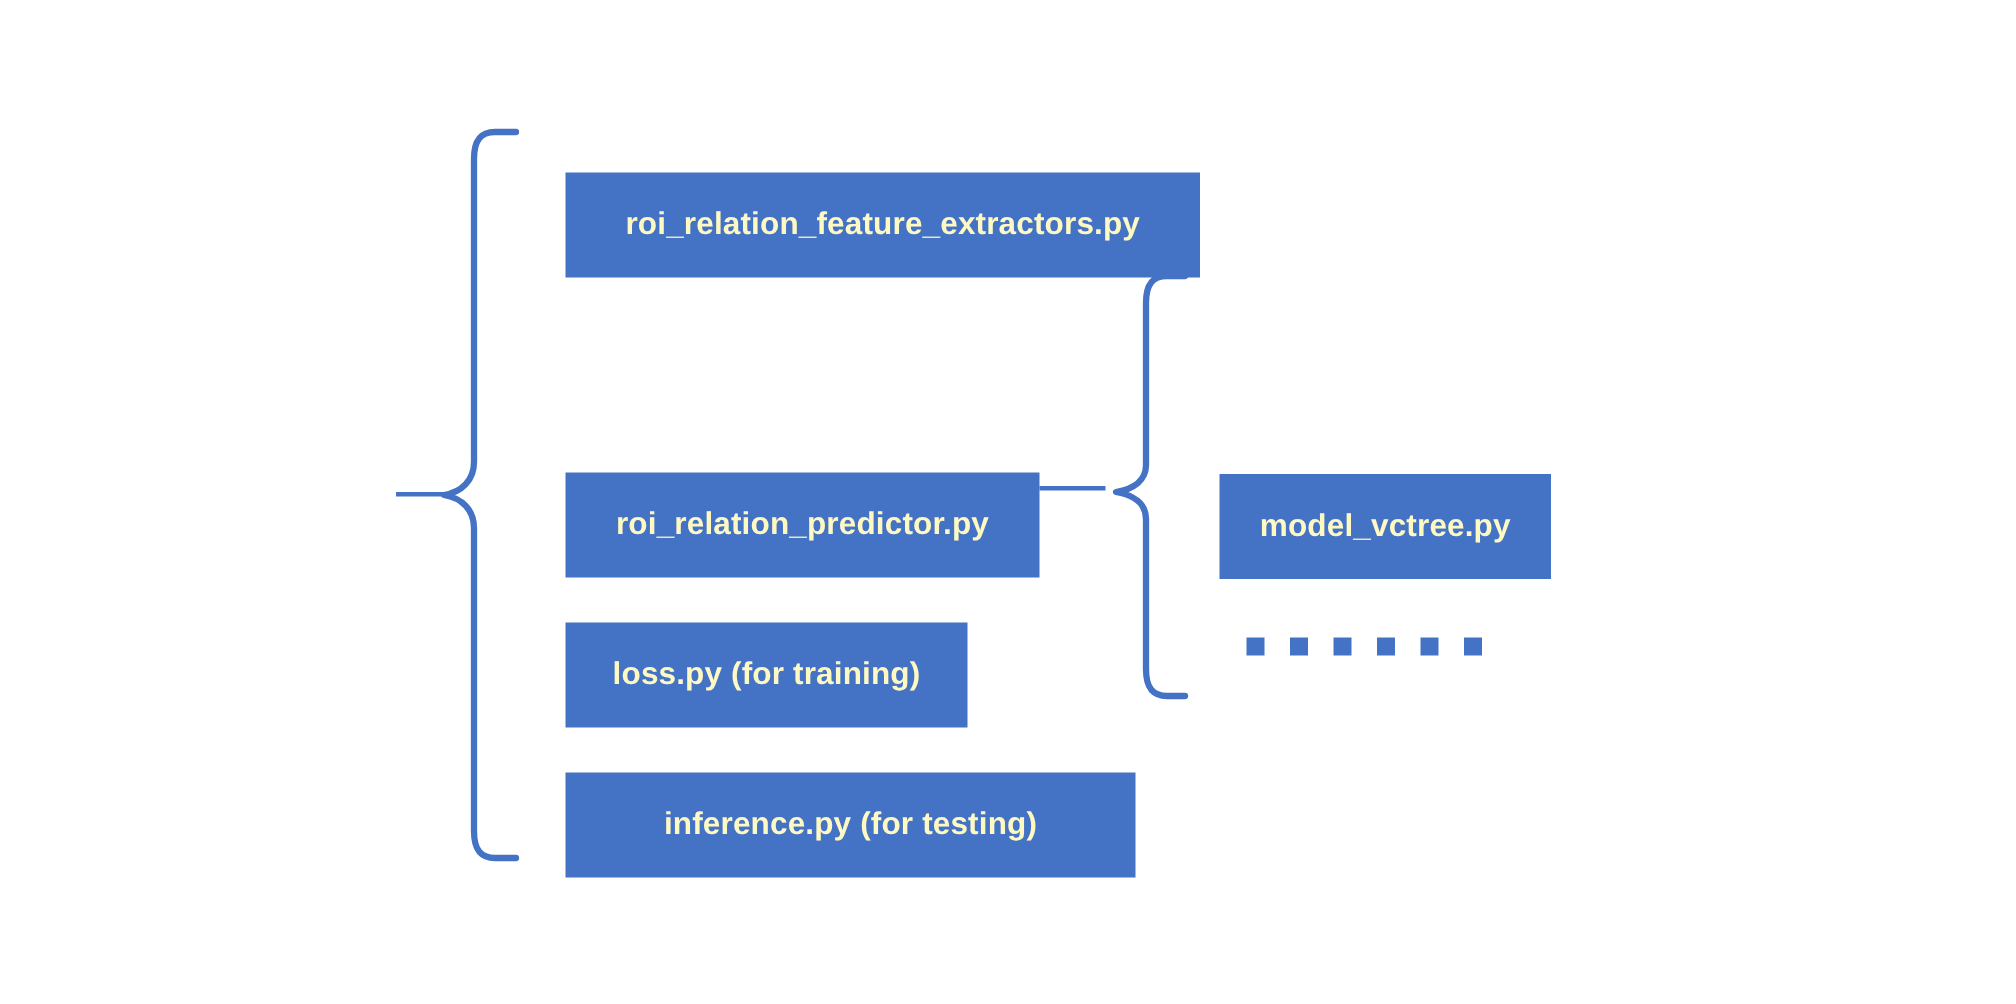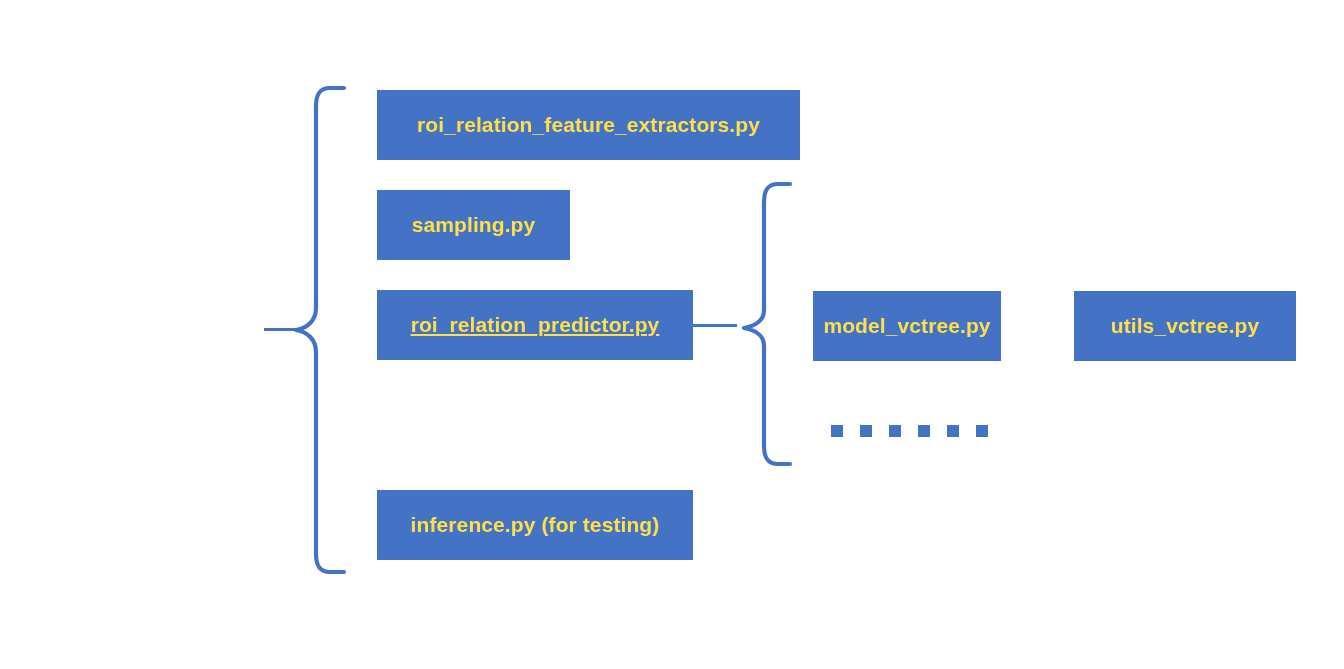--- a/index.html
+++ b/index.html
@@ -12,31 +12,32 @@
     position: relative;
     width: 1344px;
     height: 669px;
     background: #ffffff;
     overflow: hidden;
     font-family: "Liberation Sans", sans-serif;
   }
   .node {
     position: absolute;
     background: #4472C4;
-    color: #fde047;
+    color: #fef9c3;
     font-weight: bold;
     font-size: 21px;
     line-height: 1.2;
     display: flex;
     align-items: center;
     justify-content: center;
     padding: 0 14px;
     box-sizing: border-box;
     letter-spacing: 0.1px;
     white-space: nowrap;
+    margin-top: 25px;
   }
   .brace-svg, .dots {
     position: absolute;
   }
   .dot {
     position: absolute;
     width: 12px;
     height: 12px;
     background: #4472C4;
   }
@@ -61,46 +62,45 @@
              L 36 228
              C 36 240 28 248 16 250
              C 28 252 36 260 36 272
              L 36 474
              C 36 486 40 492 50 492
              L 64 492" fill="none" stroke="#4472C4" stroke-width="4.2" stroke-linecap="round" stroke-linejoin="round"></path>
   </svg>
 
   <div class="node" style="left:377px; top:90px; width:423px; height:70px;">roi_relation_feature_extractors.py</div>
 
-  <div class="node" style="left:377px; top:190px; width:193px; height:70px;">sampling.py</div>
 
-  <div class="node" style="left:377px; top:290px; width:316px; height:70px;text-decoration:underline;">roi_relation_predictor.py</div>
+  <div class="node" style="left:377px; top:290px; width:316px; height:70px;">roi_relation_predictor.py</div>
 
+  <div class="node" style="left:377px; top:390px; width:268px; height:70px;">loss.py (for training)</div>
 
-  <div class="node" style="left:377px; top:490px; width:316px; height:70px;">inference.py (for testing)</div>
+  <div class="node" style="left:377px; top:490px; width:380px; height:70px;">inference.py (for testing)</div>
 
   <div class="connector" style="left:693px; top:324px; width:44px;"></div>
 
   <svg class="brace-svg" style="left:726px; top:176px; width:72px; height:296px;" viewBox="0 0 72 296" xmlns="http://www.w3.org/2000/svg">
     <path d="M 64 8
              L 52 8
              C 42 8 38 14 38 26
              L 38 134
              C 38 144 30 150 18 152
              C 30 154 38 160 38 170
              L 38 270
              C 38 282 42 288 52 288
              L 64 288" fill="none" stroke="#4472C4" stroke-width="4.2" stroke-linecap="round" stroke-linejoin="round"></path>
   </svg>
 
 
-  <div class="node" style="left:813px; top:291px; width:188px; height:70px;">model_vctree.py</div>
+  <div class="node" style="left:813px; top:291px; width:221px; height:70px;">model_vctree.py</div>
 
 
-  <div class="node" style="left:1074px; top:291px; width:222px; height:70px;">utils_vctree.py</div>
 
   <div class="dots" style="left:831px; top:425px; width:160px; height:14px;">
     <div class="dot" style="left:0px;   top:0;"></div>
     <div class="dot" style="left:29px;  top:0;"></div>
     <div class="dot" style="left:58px;  top:0;"></div>
     <div class="dot" style="left:87px;  top:0;"></div>
     <div class="dot" style="left:116px; top:0;"></div>
     <div class="dot" style="left:145px; top:0;"></div>
   </div>
 

